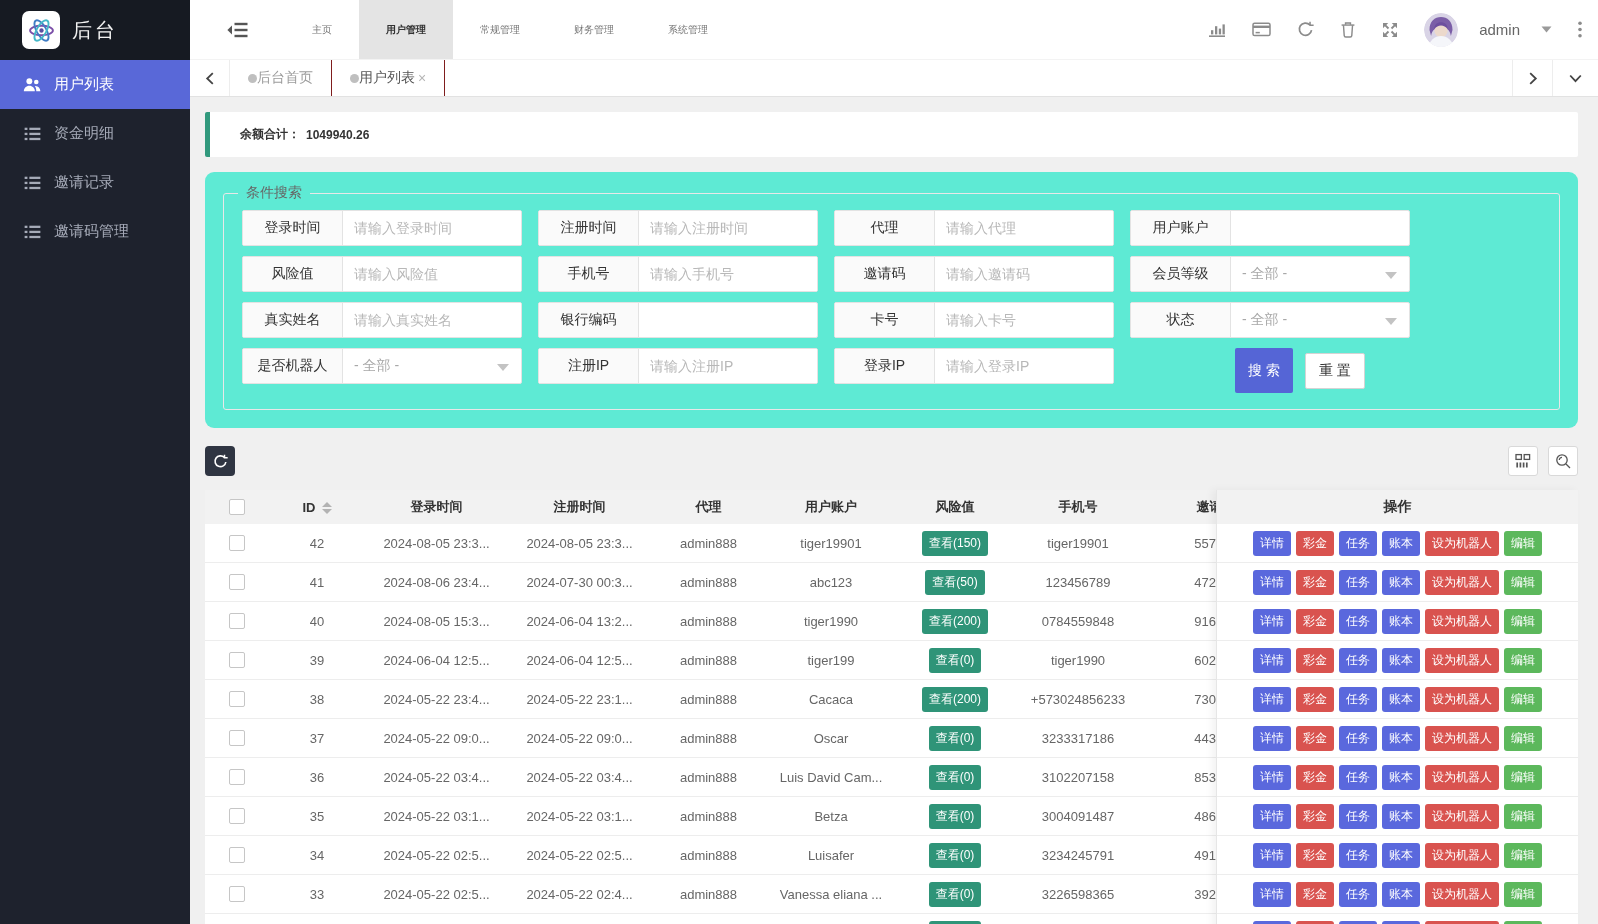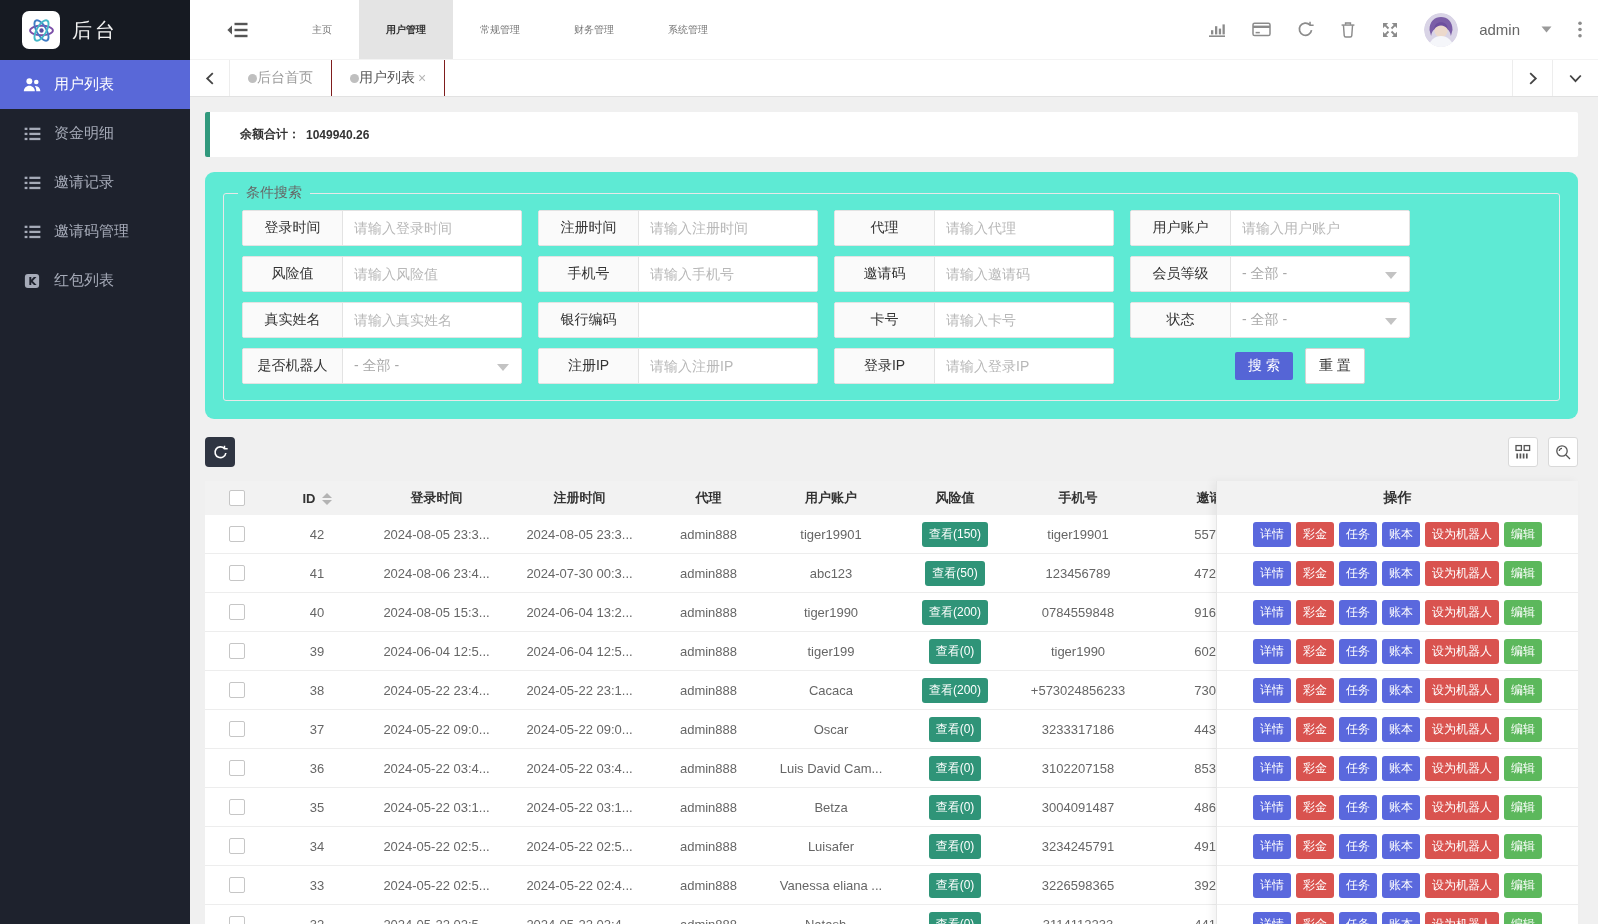--- a/index.html
+++ b/index.html
@@ -49,21 +49,21 @@
   .search-panel fieldset { border:1px solid #e8e8e8; border-radius:3px; margin:0; padding:8px 0 16px; }
   .search-panel legend { margin-left:14px; padding:0 8px; font-size:14px; color:#666; }
   .search-grid { display:grid; grid-template-columns:repeat(4,280px); column-gap:16px; row-gap:10px; padding-left:18px; }
   .field { display:flex; height:36px; border:1px solid #e3e3e3; border-radius:2px; background:#fff; overflow:hidden; }
   .field-label { width:100px; flex:none; background:#fafafa; border-right:1px solid #e3e3e3; display:flex; align-items:center; justify-content:center; font-size:14px; color:#333; }
   .field input { flex:1; min-width:0; border:none; outline:none; padding:0 11px; font-size:14px; color:#333; }
   .field input::placeholder { color:#b8b8b8; }
   .field-select { flex:1; display:flex; align-items:center; padding:0 11px; font-size:14px; color:#a8a8a8; position:relative; cursor:pointer; }
   .field-select .sel-caret { position:absolute; right:12px; top:15px; width:0; height:0; border-left:6px solid transparent; border-right:6px solid transparent; border-top:7px solid #c3c3c3; }
   .btn-cell { display:flex; align-items:center; padding-left:105px; gap:12px; }
-  .btn-search { height:28px; padding:0 13px; background:#5565d6; color:#fff; border:none; border-radius:2px; font-size:14px; cursor:pointer; white-space:nowrap; }
+  .btn-search { height:45px; padding:0 13px; background:#5565d6; color:#fff; border:none; border-radius:2px; font-size:14px; cursor:pointer; white-space:nowrap; }
   .btn-reset { height:36px; padding:0 13px; background:#fff; color:#333; border:1px solid #d4d4d4; border-radius:2px; font-size:14px; cursor:pointer; white-space:nowrap; }
   
   .toolbar { margin-top:18px; display:flex; align-items:center; }
   .btn-refresh { width:30px; height:30px; background:#2f3542; border:none; border-radius:4px; display:flex; align-items:center; justify-content:center; color:#fff; cursor:pointer; }
   .toolbar-right { margin-left:auto; display:flex; gap:10px; }
   .icon-btn { width:30px; height:30px; background:#fff; border:1px solid #d9d9d9; border-radius:3px; display:flex; align-items:center; justify-content:center; color:#555; cursor:pointer; }
   
   .table-wrap { position:relative; margin-top:14px; background:#fff; }
   table { width:100%; border-collapse:separate; border-spacing:0; table-layout:fixed; }
   th { height:34px; background:#f2f2f2; font-size:13px; color:#333; font-weight:bold; text-align:center; white-space:nowrap; overflow:hidden; padding:0; }
@@ -138,29 +138,20 @@
           <svg width="17" height="14" viewBox="0 0 18 16" fill="currentColor">
             <rect y="0.8" width="3.2" height="2.6"></rect>
             <rect x="5.4" y="0.8" width="12.6" height="2.6"></rect>
             <rect y="6.6" width="3.2" height="2.6"></rect>
             <rect x="5.4" y="6.6" width="12.6" height="2.6"></rect>
             <rect y="12.4" width="3.2" height="2.6"></rect>
             <rect x="5.4" y="12.4" width="12.6" height="2.6"></rect>
           </svg>
         </span>
         <span>邀请码管理</span>
-      </div>
-      <div class="menu-item">
-        <span class="mi-icon">
-          <svg width="16" height="16" viewBox="0 0 18 18">
-            <rect x="1" y="1" width="16" height="16" rx="3.4" fill="currentColor"></rect>
-            <path d="M6 4.5v9h2.2v-3l3 3h3L9.8 9l4.2-4.5h-3l-2.8 3v-3z" fill="#1e222d"></path>
-          </svg>
-        </span>
-        <span>红包列表</span>
       </div>
     </nav>
 </aside>
 
 <header class="navbar">
   <div class="nav-toggle">
     <svg width="21" height="16" viewBox="0 0 21 16" fill="currentColor">
       <rect x="7.5" y="0.8" width="13" height="2.4"></rect>
         <rect x="7.5" y="6.8" width="13" height="2.4"></rect>
       <rect x="7.5" y="12.8" width="13" height="2.4"></rect>
@@ -287,21 +278,20 @@
           <div class="field">
             <span class="field-label">注册时间</span>
             <input type="text" placeholder="请输入注册时间" style="">
           </div>
           <div class="field">
             <span class="field-label">代理</span>
             <input type="text" placeholder="请输入代理" style="">
           </div>
           <div class="field">
             <span class="field-label">用户账户</span>
-            <input type="text" placeholder="请输入用户账户" style="">
           </div>
           <div class="field">
             <span class="field-label">风险值</span>
             <input type="text" placeholder="请输入风险值" style="">
           </div>
           <div class="field">
             <span class="field-label">手机号</span>
             <input type="text" placeholder="请输入手机号" style="">
           </div>
           <div class="field">

